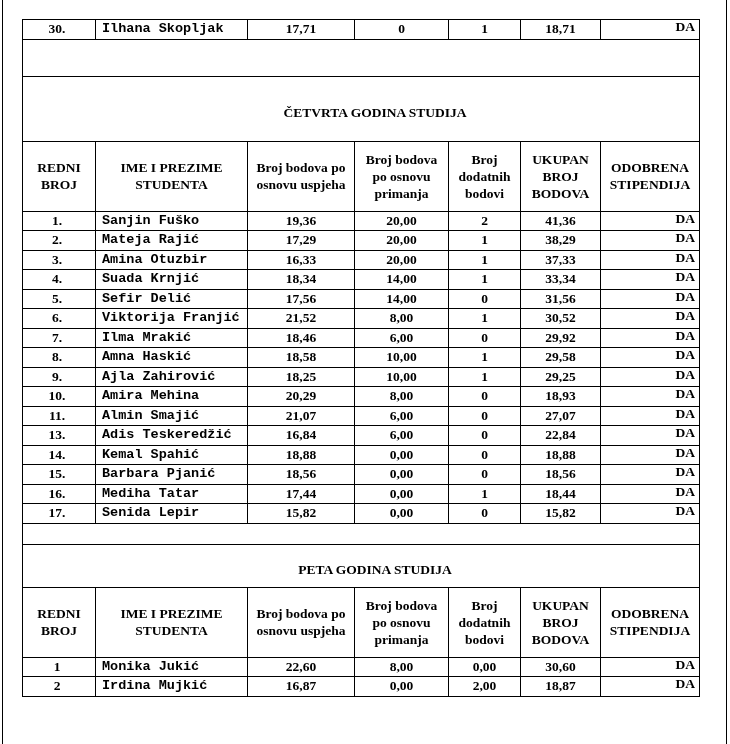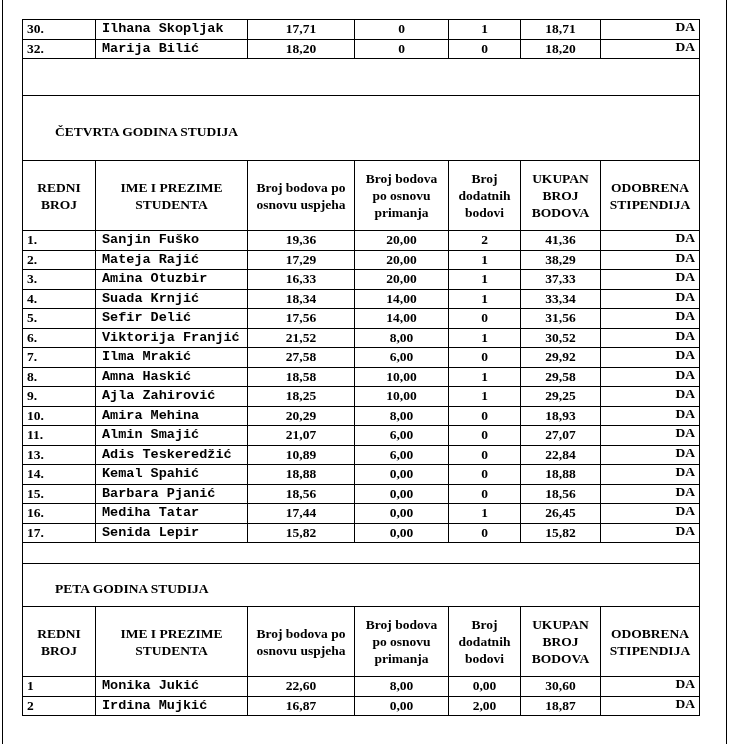--- a/index.html
+++ b/index.html
@@ -6,27 +6,27 @@
   body { width: 730px; height: 744px; position: relative; overflow: hidden;
          font-family: "Liberation Serif", serif; color: #000; }
   .page-edge-left { position: absolute; left: 2px; top: 0; width: 1px; height: 744px; background: #000; }
   .page-edge-right { position: absolute; left: 726px; top: 0; width: 1px; height: 744px; background: #000; }
   table { position: absolute; left: 22px; border-collapse: collapse; table-layout: fixed; }
   td { border: 1px solid #000; padding: 0 4px; font-weight: bold; font-size: 13.5px;
        line-height: 16px; vertical-align: middle; }
   col.c1 { width: 73px; } col.c2 { width: 152px; } col.c3 { width: 107px; }
   col.c4 { width: 94px; } col.c5 { width: 72px; } col.c6 { width: 80px; } col.c7 { width: 99px; }
   tr.data td { height: 18.5px; }
-  td.num { text-align: left; padding-right: 8px; margin-top: 28px; }
+  td.num { text-align: center; padding-right: 8px; margin-top: 28px; }
   td.name { text-align: left; padding-left: 6px; font-family: Liberation Mono, monospace; }
   td.ctr { text-align: center; }
   td.da { text-align: right; vertical-align: top; line-height: 14px; }
   tr.hdr td { text-align: center; font-size: 13.5px; line-height: 17px; }
   tr.blank td { height: 36px; }
-  tr.title td { text-align: left; font-size: 13.5px; height: 56px; padding-top: 8px; padding-left: 32px; }
+  tr.title td { text-align: center; font-size: 13.5px; height: 56px; padding-top: 8px; padding-left: 32px; }
   tr.title2 td { height: 34px; padding-top: 8px; }
 </style>
 </head>
 <body>
 
 <div class="page-edge-left"></div>
 <div class="page-edge-right"></div>
 
 <table style="top:19px;">
   <colgroup>
@@ -43,29 +43,20 @@
     <td class="num">30.</td>
     <td class="name">Ilhana Skopljak</td>
     <td class="ctr">17,71</td>
     <td class="ctr">0</td>
     <td class="ctr">1</td>
     <td class="ctr">18,71</td>
     <td class="da">DA</td>
   </tr>
 
 
-  <tr class="data">
-    <td class="num">32.</td>
-    <td class="name">Marija Bilić</td>
-    <td class="ctr">18,20</td>
-    <td class="ctr">0</td>
-    <td class="ctr">0</td>
-    <td class="ctr">18,20</td>
-    <td class="da">DA</td>
-  </tr>
 </tbody>
   <tbody>
     <tr class="blank">
         <td colspan="7"></td>
       </tr>
     <tr class="title">
       <td colspan="7">ČETVRTA GODINA STUDIJA</td>
     </tr>
   </tbody>
   <tbody class="hdr-body">
@@ -136,21 +127,21 @@
     <td class="ctr">21,52</td>
     <td class="ctr">8,00</td>
     <td class="ctr">1</td>
     <td class="ctr">30,52</td>
     <td class="da">DA</td>
   </tr>
 
   <tr class="data">
     <td class="num">7.</td>
     <td class="name">Ilma Mrakić</td>
-    <td class="ctr">27,58</td>
+    <td class="ctr">18,46</td>
     <td class="ctr">6,00</td>
     <td class="ctr">0</td>
     <td class="ctr">29,92</td>
     <td class="da">DA</td>
   </tr>
 
   <tr class="data">
     <td class="num">8.</td>
     <td class="name">Amna Haskić</td>
     <td class="ctr">18,58</td>
@@ -187,21 +178,21 @@
     <td class="ctr">6,00</td>
     <td class="ctr">0</td>
     <td class="ctr">27,07</td>
     <td class="da">DA</td>
   </tr>
 
 
   <tr class="data">
     <td class="num">13.</td>
     <td class="name">Adis Teskeredžić</td>
-    <td class="ctr">10,89</td>
+    <td class="ctr">16,84</td>
     <td class="ctr">6,00</td>
     <td class="ctr">0</td>
     <td class="ctr">22,84</td>
     <td class="da">DA</td>
   </tr>
 
   <tr class="data">
     <td class="num">14.</td>
     <td class="name">Kemal Spahić</td>
     <td class="ctr">18,88</td>
@@ -220,21 +211,21 @@
     <td class="ctr">18,56</td>
     <td class="da">DA</td>
   </tr>
 
   <tr class="data">
     <td class="num">16.</td>
     <td class="name">Mediha Tatar</td>
     <td class="ctr">17,44</td>
     <td class="ctr">0,00</td>
     <td class="ctr">1</td>
-    <td class="ctr">26,45</td>
+    <td class="ctr">18,44</td>
     <td class="da">DA</td>
   </tr>
 
   <tr class="data">
     <td class="num">17.</td>
     <td class="name">Senida Lepir</td>
     <td class="ctr">15,82</td>
     <td class="ctr">0,00</td>
     <td class="ctr">0</td>
     <td class="ctr">15,82</td>

